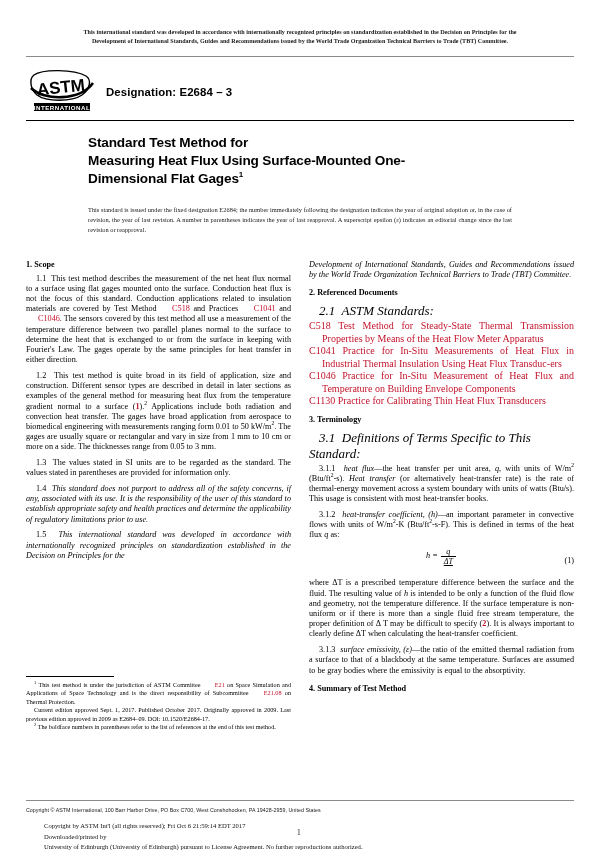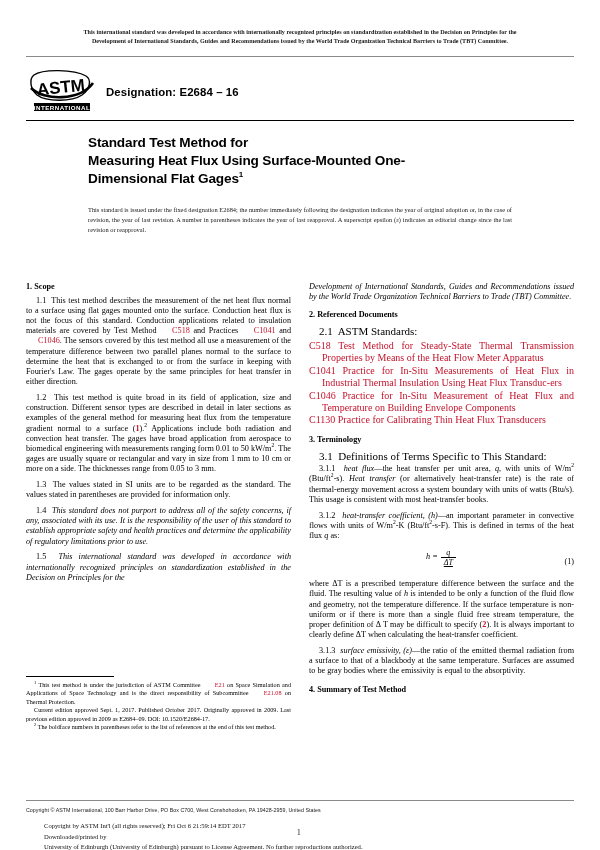--- a/index.html
+++ b/index.html
@@ -83,21 +83,20 @@
   }
 
   
   .columns {
     position: absolute;
     top: 232px;
     left: 26px;
     width: 548px;
     display: flex;
     gap: 18px;
-    margin-top: 22px;
   }
   .col { width: 265px; position: relative; }
 
   .sec-head {
     font-weight: bold;
     font-size: 8.2px;
     margin: 0 0 3px 0;
     line-height: 1.3;
   }
   .sec-head.spaced { margin-top: 8px; }
@@ -115,21 +114,22 @@
   p.noindent { text-indent: 0; }
 
   .ital { font-style: italic; }
   .red { color: #c3132b; padding-left: 12px; }
   .redb { color: #c3132b; font-weight: bold; }
 
   sup { font-size: 0.68em; vertical-align: super; line-height: 0; }
 
   
   .subhead {
-    font-size: 11px;
+    font-size: 13px;
+    font-style: italic;
     text-indent: 10px;
     margin: 4px 0 1px 0;
     line-height: 1.25;
   }
 
   
   .ref-list { margin: 0; }
   .ref-item {
     font-size: 10px;
     line-height: 1.245;
@@ -241,21 +241,21 @@
       <svg width="68" height="50" viewBox="0 0 68 50" xmlns="http://www.w3.org/2000/svg">
         <g fill="#000">
           <path d="M6 8 C14 2, 46 2, 58 9 C64 13, 62 22, 54 28 C44 35, 18 35, 9 28 C2 22, 1 12, 6 8 Z" fill="none" stroke="#000" stroke-width="1.4"></path>
           <text x="33" y="26" font-family="Liberation Sans, sans-serif" font-size="17" font-weight="bold" text-anchor="middle" transform="rotate(-6 33 22)">ASTM</text>
           <path d="M3 21 C16 34, 52 34, 65 16" fill="none" stroke="#000" stroke-width="2.6"></path>
           <rect x="6" y="36" width="56" height="8" fill="#000"></rect>
           <text x="34" y="42.6" font-family="Liberation Sans, sans-serif" font-size="6.2" font-weight="bold" letter-spacing="0.5" text-anchor="middle" fill="#fff">INTERNATIONAL</text>
         </g>
       </svg>
     </div>
-    <div class="desig-text">Designation: E2684 – 16</div>
+    <div class="desig-text">Designation: E2684 – 3</div>
   </div>
 
   <div class="rule-under-desig"></div>
 
   <div class="title-block">
     <div class="doc-title">
       <span>Standard Test Method for</span><br>
       <span>Measuring Heat Flux Using Surface-Mounted One-</span><br>
       <span>Dimensional Flat Gages</span><sup>1</sup>
     </div>

